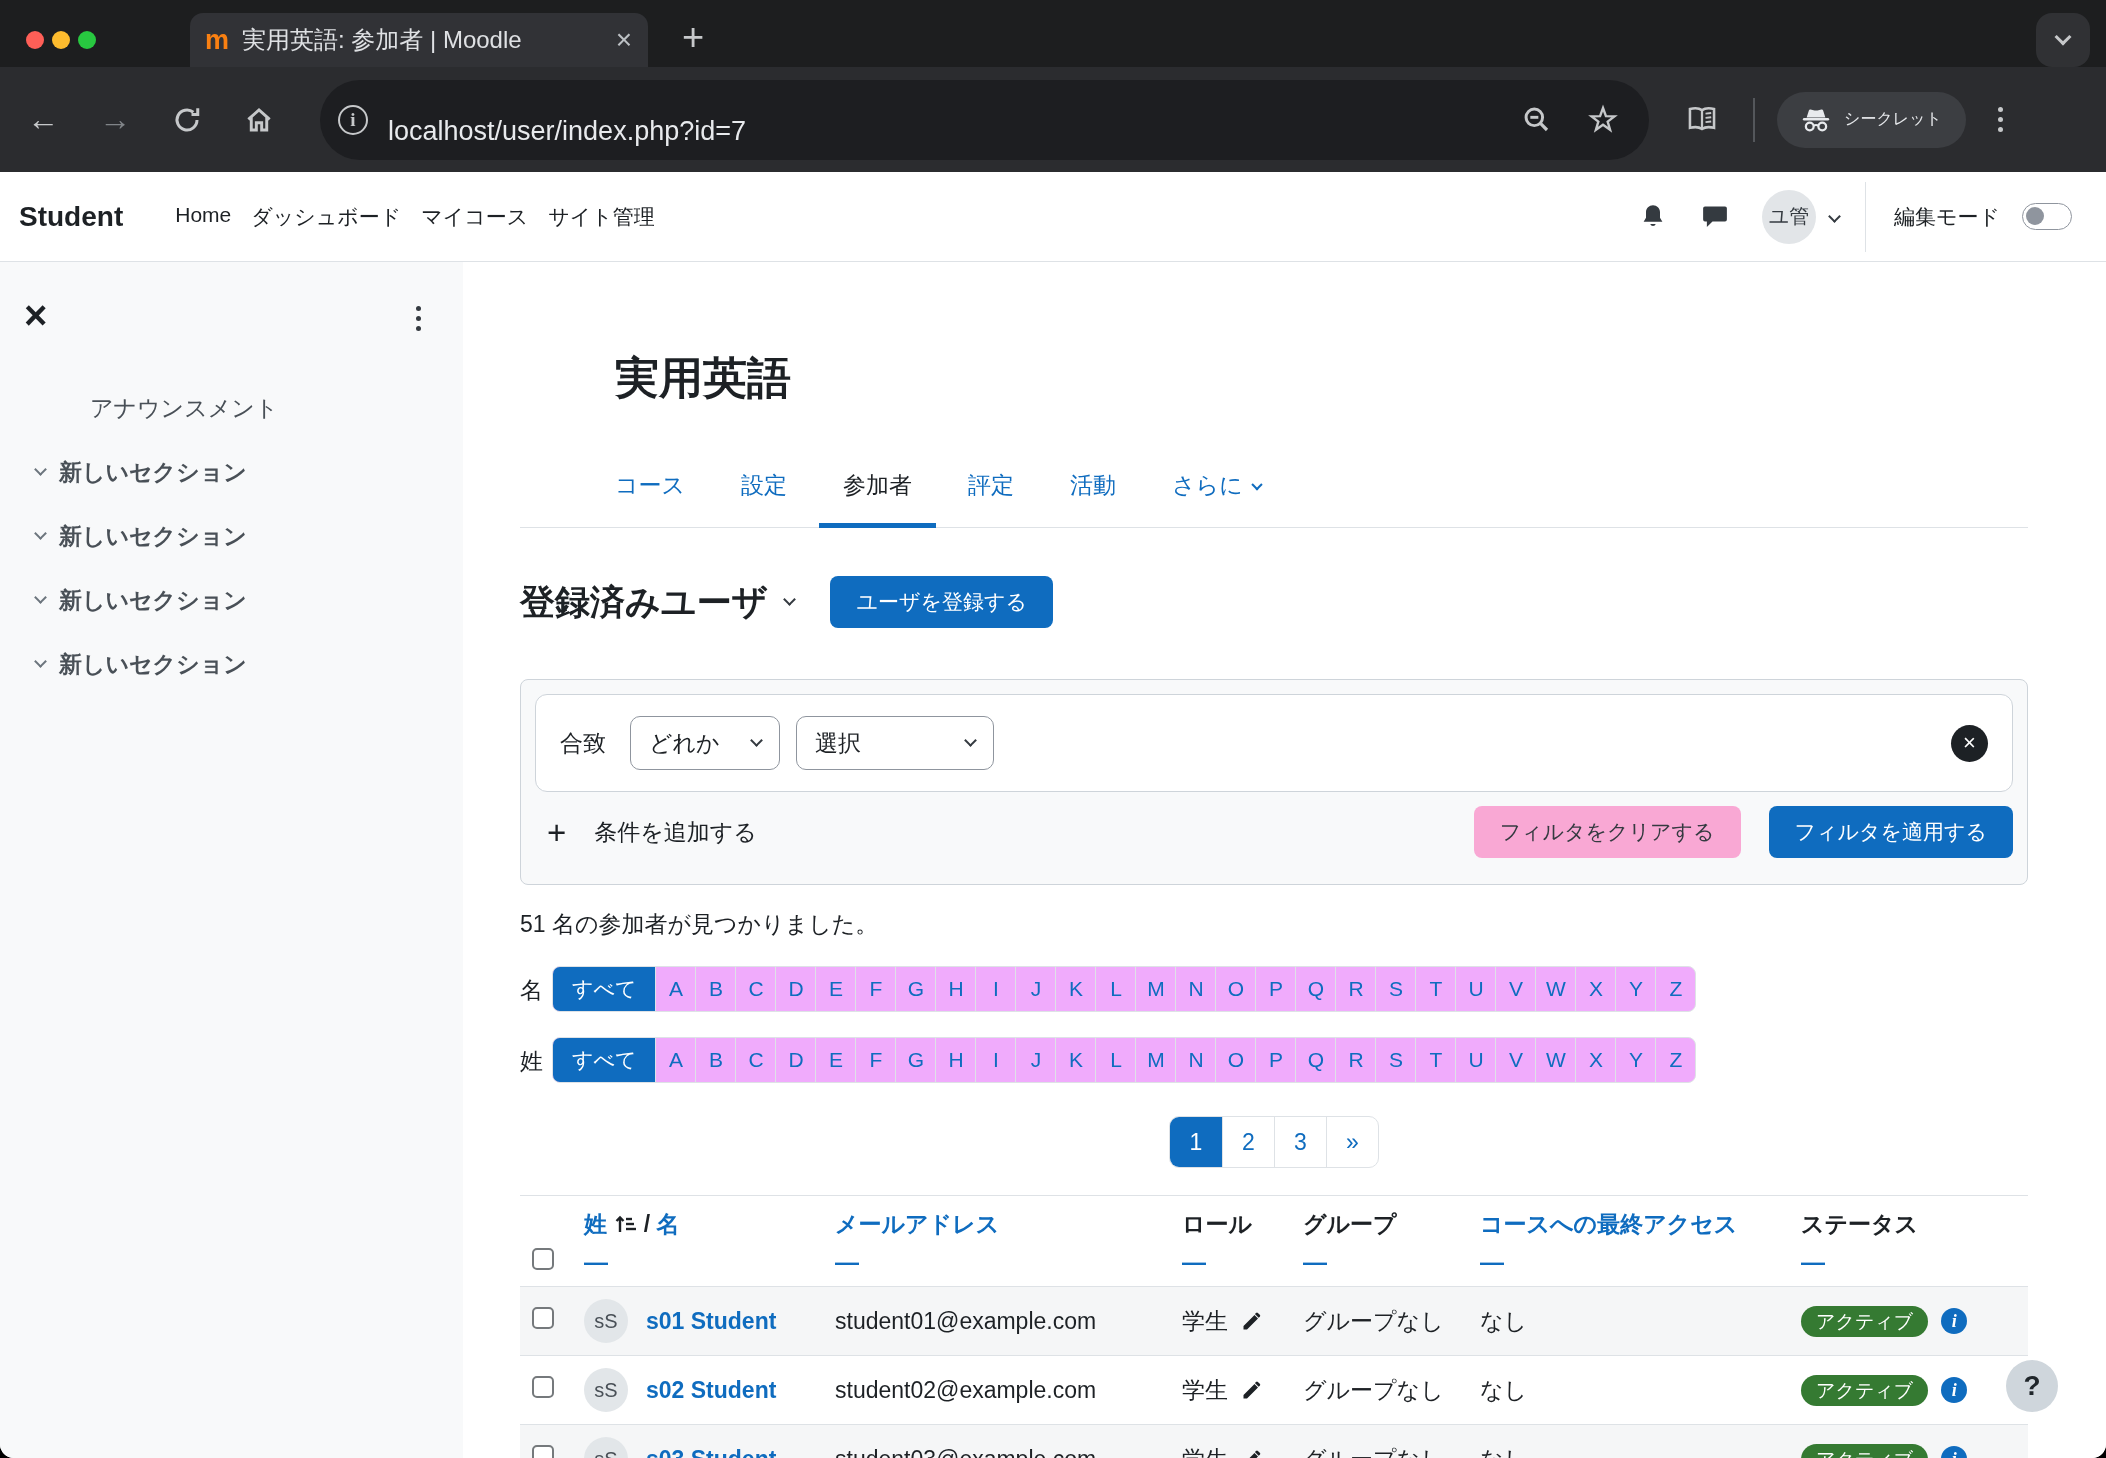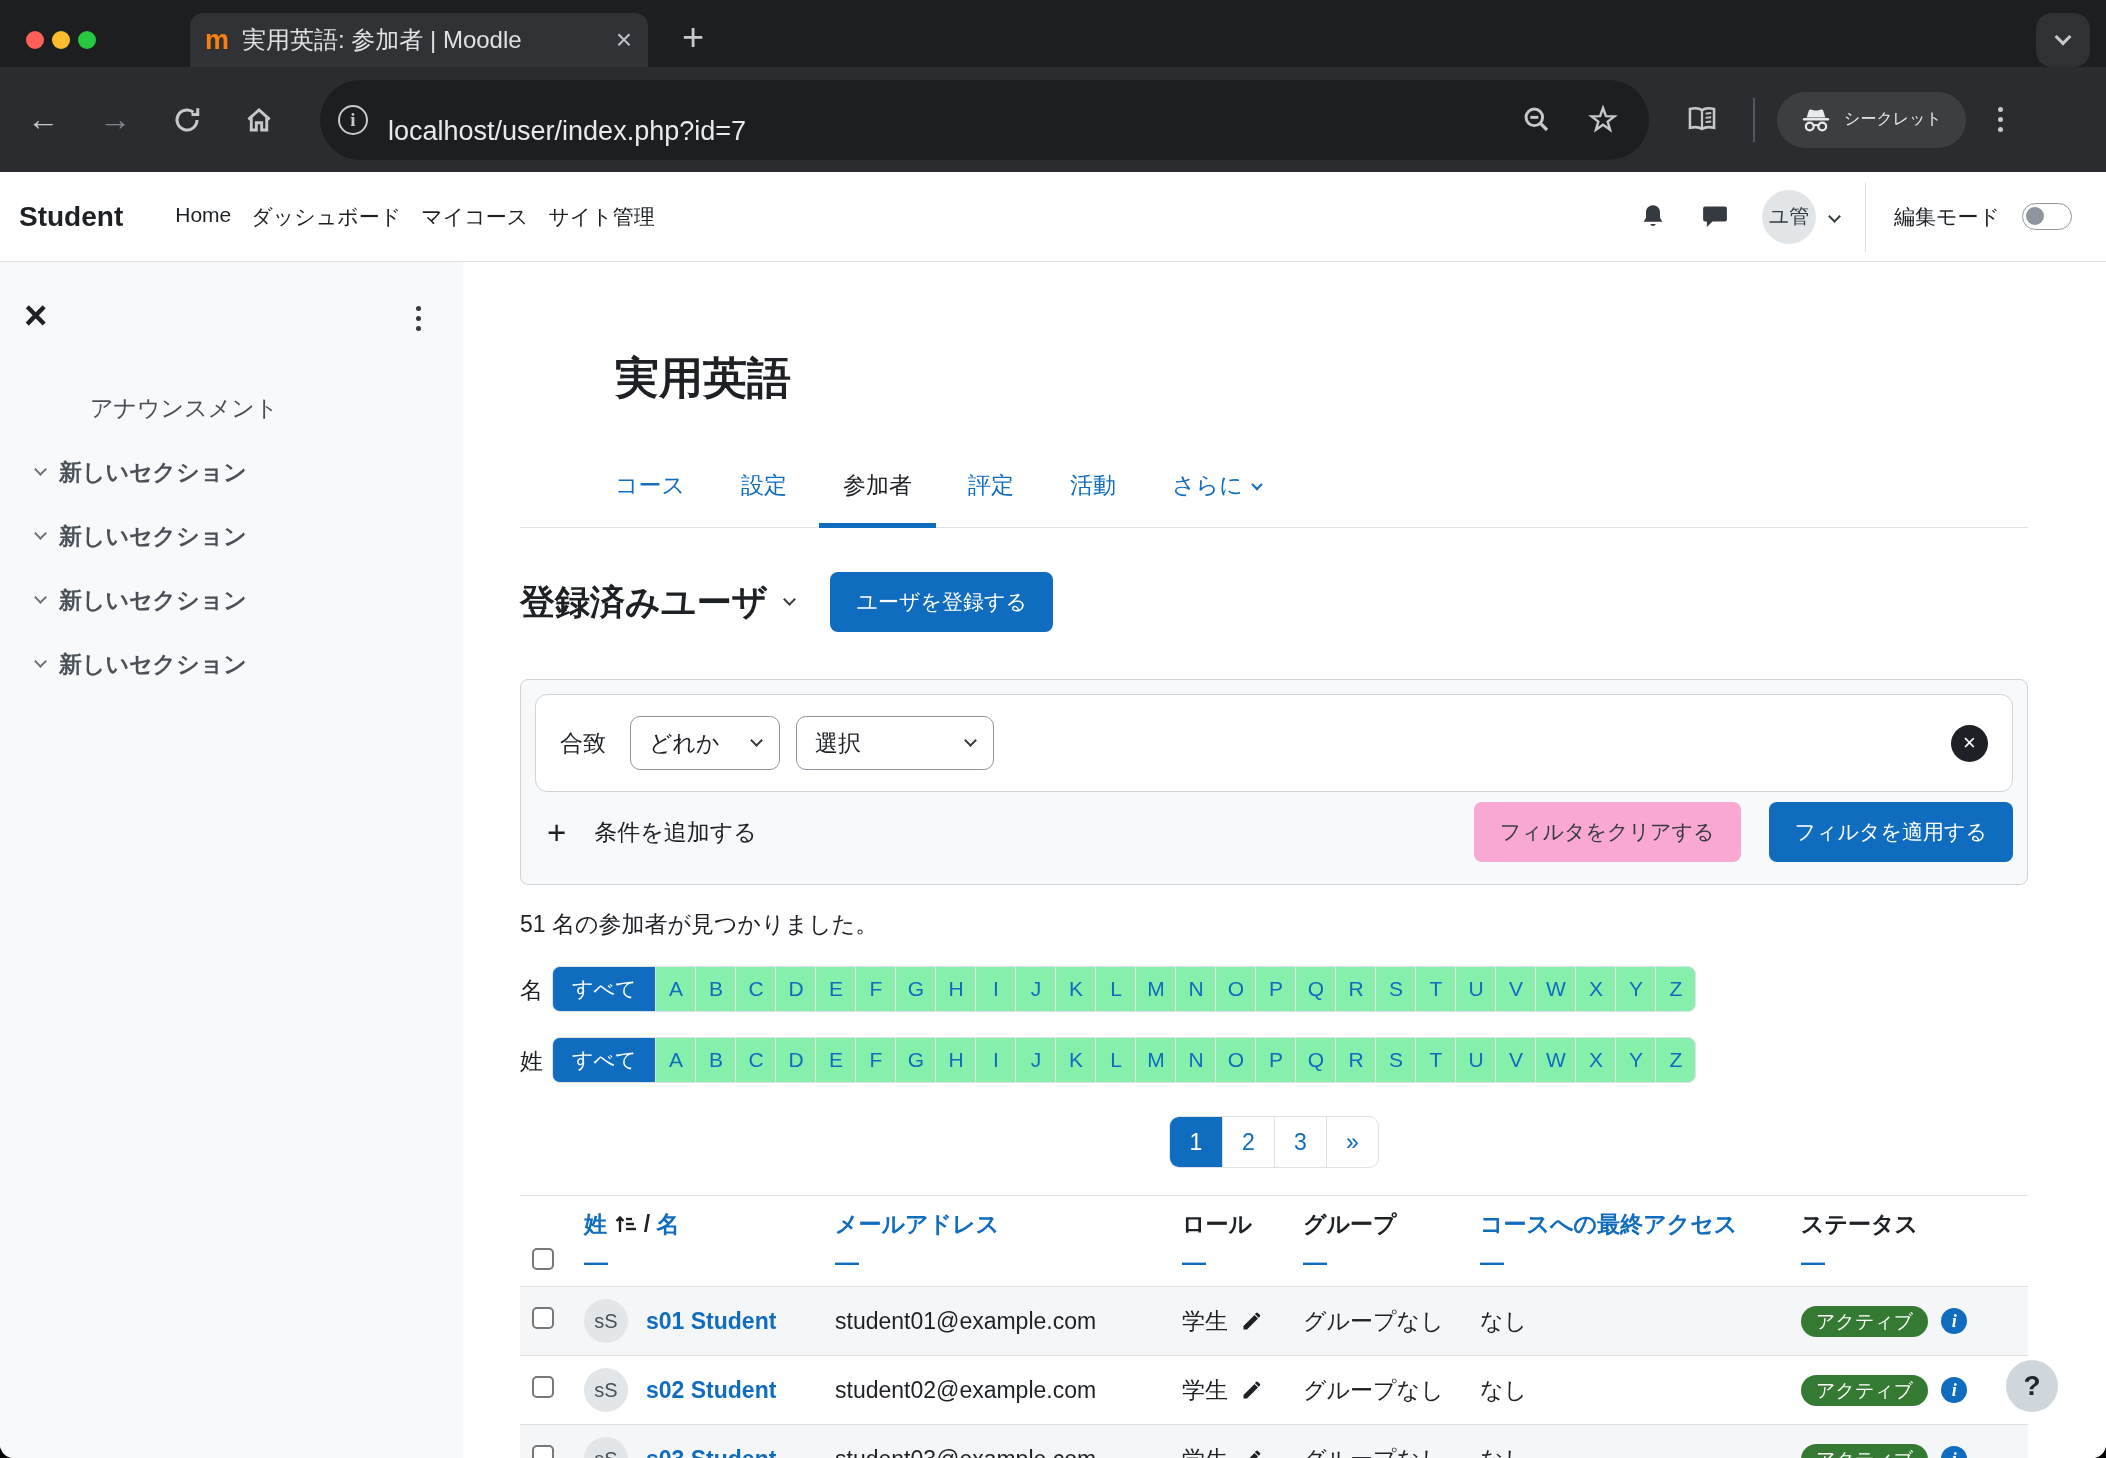--- a/index.html
+++ b/index.html
@@ -85,21 +85,21 @@
   .tabs { display:flex; margin-left:71px; gap:8px; }
   .ctab { position:relative; padding:0 24px 25px; font-size:23px; line-height:34px; color:#0f6cbf; text-decoration:none; }
   .ctab.active { color:#1d2125; }
   .ctab.active::after { content:""; position:absolute; left:0; right:0; bottom:-1px; height:5px; background:#0f6cbf; }
   .bchev { display:inline-block; border-right:2.5px solid #0f6cbf; border-bottom:2.5px solid #0f6cbf;
            width:8px; height:8px; transform:rotate(45deg) translate(-3px,-3px); margin-left:10px; }
 
   .enrol-row { margin-top:48px; height:52px; display:flex; align-items:center; }
   .enrol-row h2 { font-size:35px; font-weight:700; color:#1d2125; }
   .h-chev { margin-left:18px; }
-  .btn { border:none; border-radius:8px; height:60px; padding:0 26px; font-size:21px;
+  .btn { border:none; border-radius:8px; height:52px; padding:0 26px; font-size:21px;
          font-family:inherit; display:inline-flex; align-items:center; }
   .btn.primary { background:#0f6cbf; color:#fff; }
   .btn.secondary { background:#f9a8d4; color:#343a40; }
   .enrol-row .btn { margin-left:36px; }
 
   .filterbox { margin-top:51px; height:206px; background:#f8f9fa; border:1px solid #ced4da; border-radius:8px; padding:14px; }
   .frow { background:#fff; border:1px solid #ced4da; border-radius:12px; height:98px;
           display:flex; align-items:center; padding:0 24px; }
   .frow .flabel { font-size:23px; color:#1d2125; }
   .fselect { height:54px; border:1px solid #8f959e; border-radius:10px; background:#fff; display:flex;
@@ -114,21 +114,21 @@
   .factions { margin-top:14px; height:52px; display:flex; align-items:center; }
   .addcond { display:flex; align-items:center; margin-left:12px; font-size:23px; color:#1d2125; text-decoration:none; }
   .addcond .plus { font-size:33px; font-weight:400; margin-right:28px; line-height:33px; }
   .factions .btn.primary { margin-left:28px; }
 
   .count { margin-top:24px; font-size:23px; color:#1d2125; }
 
   .lrow { margin-top:26px; display:flex; align-items:flex-start; }
   .lrow + .lrow { margin-top:25px; }
   .lrow .llabel { font-size:23px; color:#1d2125; margin:9px 6px 0 0; width:26px; }
-  .lgroup { display:flex; border:1px solid #dee2e6; border-radius:8px; overflow:hidden; background:#86efac; }
+  .lgroup { display:flex; border:1px solid #dee2e6; border-radius:8px; overflow:hidden; background:#f0abfc; }
   .lall { background:#0f6cbf; color:#fff; font-size:21px; height:44px; line-height:44px; padding:0 19px; }
   .lgroup-letters { display:flex; }
   .letter { width:40px; height:44px; line-height:44px; text-align:center; font-size:21px; color:#0f6cbf;
             text-decoration:none; border-left:1px solid #dee2e6; }
 
   .pag-wrap { margin-top:33px; display:flex; justify-content:center; }
   .pag { display:flex; border:1px solid #dee2e6; border-radius:10px; overflow:hidden; }
   .page { width:52px; height:50px; line-height:50px; text-align:center; font-size:23px; color:#0f6cbf;
           text-decoration:none; border-left:1px solid #dee2e6; }
   .page:first-child { border-left:none; }

